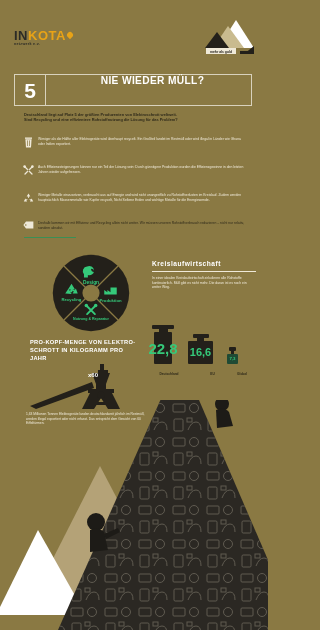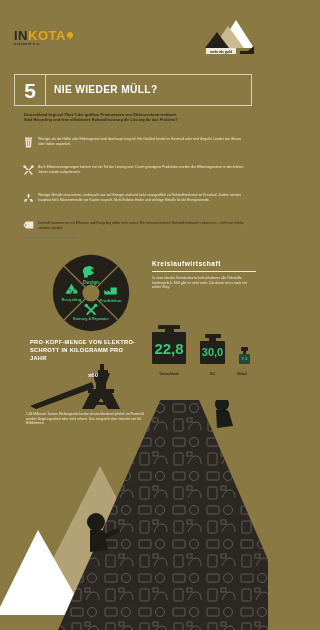--- a/index.html
+++ b/index.html
@@ -20,21 +20,21 @@
   .logo-pin{display:inline-block;width:6px;height:6px;border-radius:50% 50% 50% 0;
     background:#e8a317;transform:rotate(-45deg);margin-left:1px;vertical-align:2px;}
 
   .partner-logo{position:absolute;right:12px;top:18px;width:56px;height:40px;}
 
   
   .titlebar{position:absolute;left:14px;top:74px;width:238px;height:32px;
     border:1px solid #d9d2bd;box-sizing:border-box;display:flex;align-items:stretch;}
   .titlebar .num{width:30px;display:flex;align-items:center;justify-content:center;
     border-right:1px solid #d9d2bd;color:#ffffff;font-size:21px;font-weight:bold;line-height:1;}
-  .titlebar .tt{flex:1;display:flex;flex-direction:column;justify-content:center;padding-left:8px;}
+  .titlebar .tt{flex:1;display:flex;flex-direction:row;justify-content:center;padding-left:8px;}
   .titlebar .tt span{color:#ffffff;font-size:10.2px;font-weight:bold;letter-spacing:.35px;line-height:12px;
     text-transform:uppercase;}
 
   
   .lead{position:absolute;left:24px;top:112px;width:216px;color:#2f2a1a;
     font-size:3.9px;font-weight:bold;line-height:5.4px;}
   .lead div{white-space:nowrap;}
 
   
   .bullets{position:absolute;left:18px;top:136px;width:232px;}
@@ -226,30 +226,30 @@
     <div>Pro-Kopf-Menge von Elektro-</div>
     <div>schrott in Kilogramm pro Jahr</div>
   </div>
 
   <div class="chart">
     <div class="bars">
 
       <div class="bargroup">
         <div class="barcap" style="width:22px;"></div>
         <div class="barneck" style="width:9px;"></div>
-        <div class="barbody" style="width:34px;height:32px;">
+        <div class="barbody" style="width:18px;height:32px;">
           <span class="barval" style="font-size:15px;">22,8</span>
         </div>
       </div>
 
       <div class="bargroup">
         <div class="barcap" style="width:16px;"></div>
         <div class="barneck" style="width:7px;"></div>
         <div class="barbody" style="width:25px;height:23px;">
-          <span class="barval" style="font-size:11px;">30,0</span>
+          <span class="barval" style="font-size:11px;">16,6</span>
         </div>
       </div>
 
       <div class="bargroup">
         <div class="barcap" style="width:7px;"></div>
         <div class="barneck" style="width:3px;"></div>
         <div class="barbody" style="width:11px;height:10px;background:#1f4a34;">
           <span class="barval" style="font-size:4.4px;">7,3</span>
         </div>
       </div>

